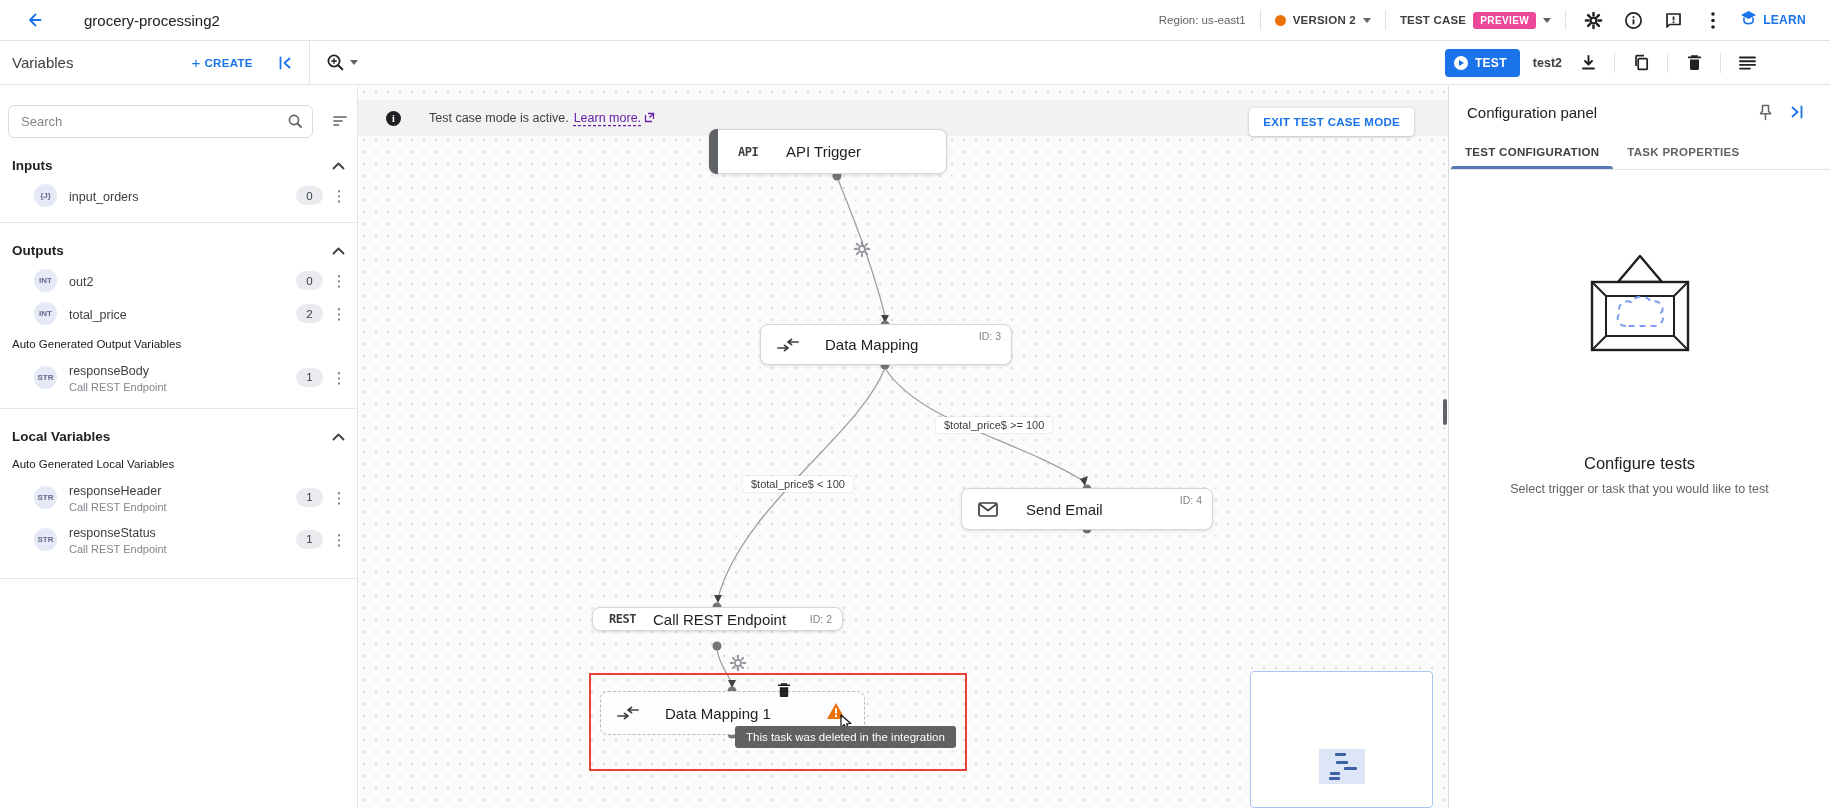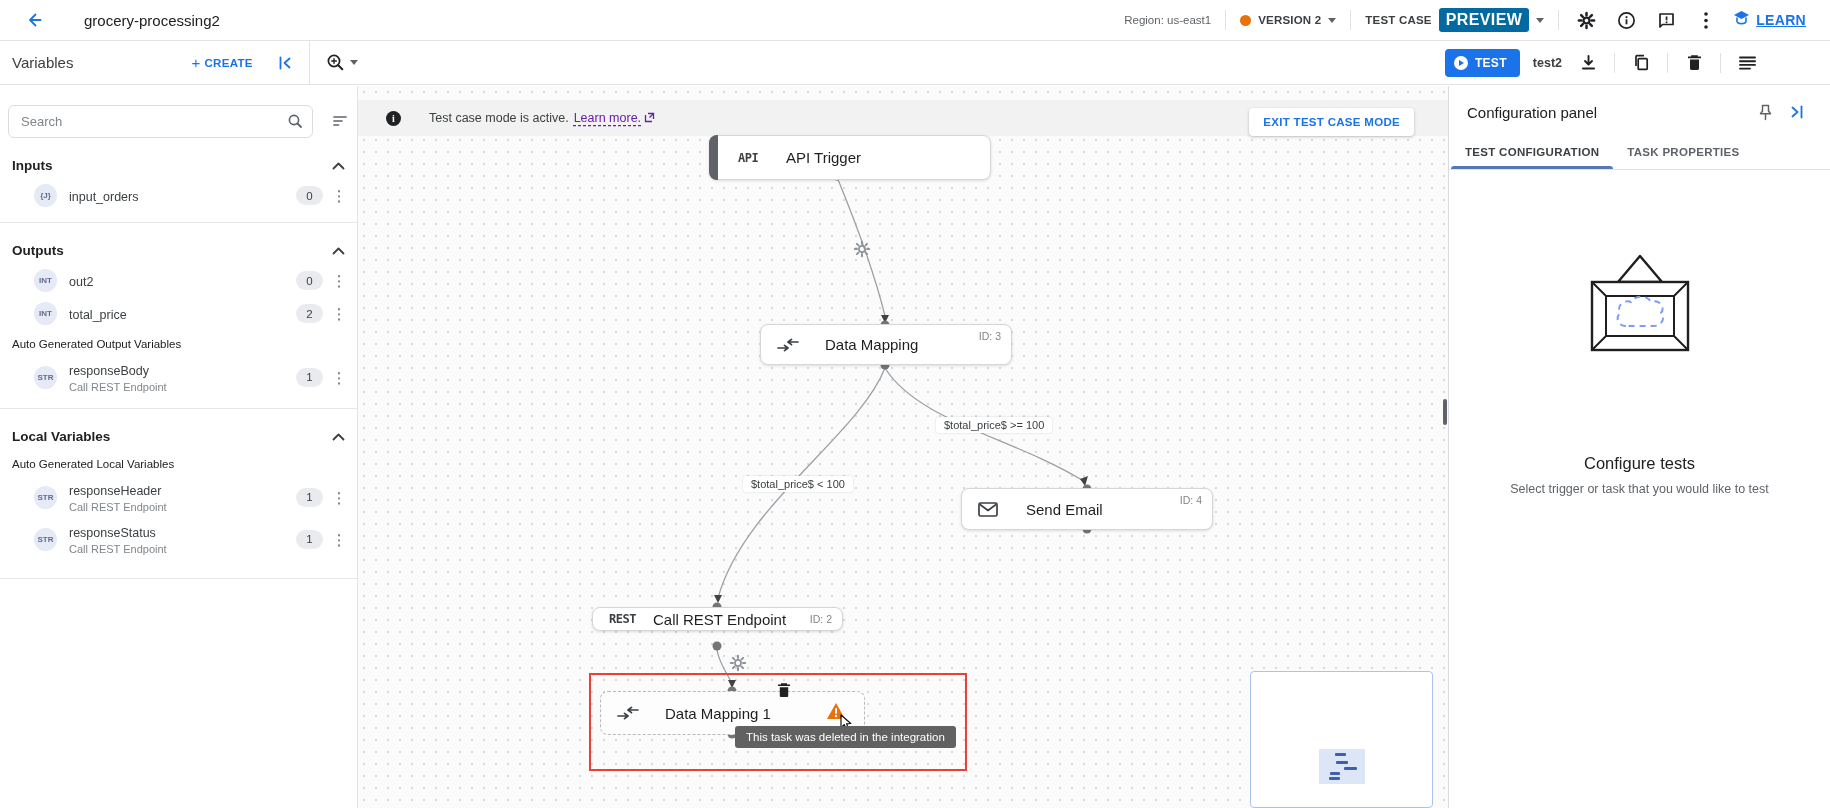--- a/index.html
+++ b/index.html
@@ -14,26 +14,26 @@
   .topbar-title { font-size:15px; font-weight:500; margin-left:38px; color:#202124; }
   .topbar-right { margin-left:auto; display:flex; align-items:center; gap:14px; }
   .region-text { font-size:11.5px; color:#5f6368; }
   .vdiv { width:1px; height:20px; background:#e0e0e0; }
   .version-group { display:flex; align-items:center; gap:7px; cursor:pointer; }
   .dot-version { width:11px; height:11px; border-radius:50%; background:#e8710a; }
   .version-label { font-size:11.5px; font-weight:700; letter-spacing:.2px; color:#3c4043; }
   .caret { width:0; height:0; border-left:4px solid transparent; border-right:4px solid transparent;
     border-top:5px solid #5f6368; }
   .testcase-group { display:flex; align-items:center; gap:7px; cursor:pointer; }
-  .preview-badge { background:#0369a1; color:#fff; font-size:16px; font-weight:700;
+  .preview-badge { background:#ec4899; color:#fff; font-size:10px; font-weight:700;
     letter-spacing:.4px; padding:3px 7px; border-radius:3px; }
   .icon-btn { width:26px; height:26px; display:flex; align-items:center; justify-content:center;
     cursor:pointer; color:#3c4043; }
   .learn-group { display:flex; align-items:center; gap:6px; cursor:pointer; }
-  .learn-label { color:#1a73e8; font-size:14px; font-weight:700; letter-spacing:.3px;text-decoration:underline; }
+  .learn-label { color:#1a73e8; font-size:12px; font-weight:700; letter-spacing:.3px; }
 
   
   .toolbar { height:44px; display:flex; align-items:center; border-bottom:1px solid #e3e3e3; background:#fff;
     padding-right:70px; }
   .panel-title { font-size:15px; color:#3c4043; margin-left:12px; }
   .create-btn { display:flex; align-items:center; gap:4px; color:#1a73e8; font-size:11.5px;
     font-weight:700; letter-spacing:.3px; margin-left:118px; cursor:pointer; }
   .plus { font-size:15px; font-weight:400; line-height:1; }
   .collapse-left { margin-left:24px; cursor:pointer; display:flex; }
   .toolbar .vdiv2 { width:1px; height:44px; background:#e3e3e3; margin-left:16px; }
@@ -450,21 +450,21 @@
                 <path d="M-8,0 L-5.6,0"></path>
                 <path d="M-5.66,-5.66 L-4,-4"></path>
               </g>
             </g>
           </svg>
       </span>
 
       <span class="edge-label" style="left:578px; top:331px;">$total_price$ &gt;= 100</span>
       <span class="edge-label" style="left:385px; top:390px;">$total_price$ &lt; 100</span>
 
-      <div class="node" style="left:351px; top:49px; width:282px; height:45px;">
+      <div class="node" style="left:351px; top:43px; width:238px; height:45px;">
         <span class="trigger-accent"></span>
         <span class="node-icon" style="margin-left:12px;">
             <span class="node-icon-text">API</span>
           </span>
         <span class="node-label">API Trigger</span>
       </div>
 
       <div class="node" style="left:402px; top:238px; width:252px; height:41px;">
         <span class="node-icon">
           <svg width="22" height="14" viewBox="0 0 22 14">

